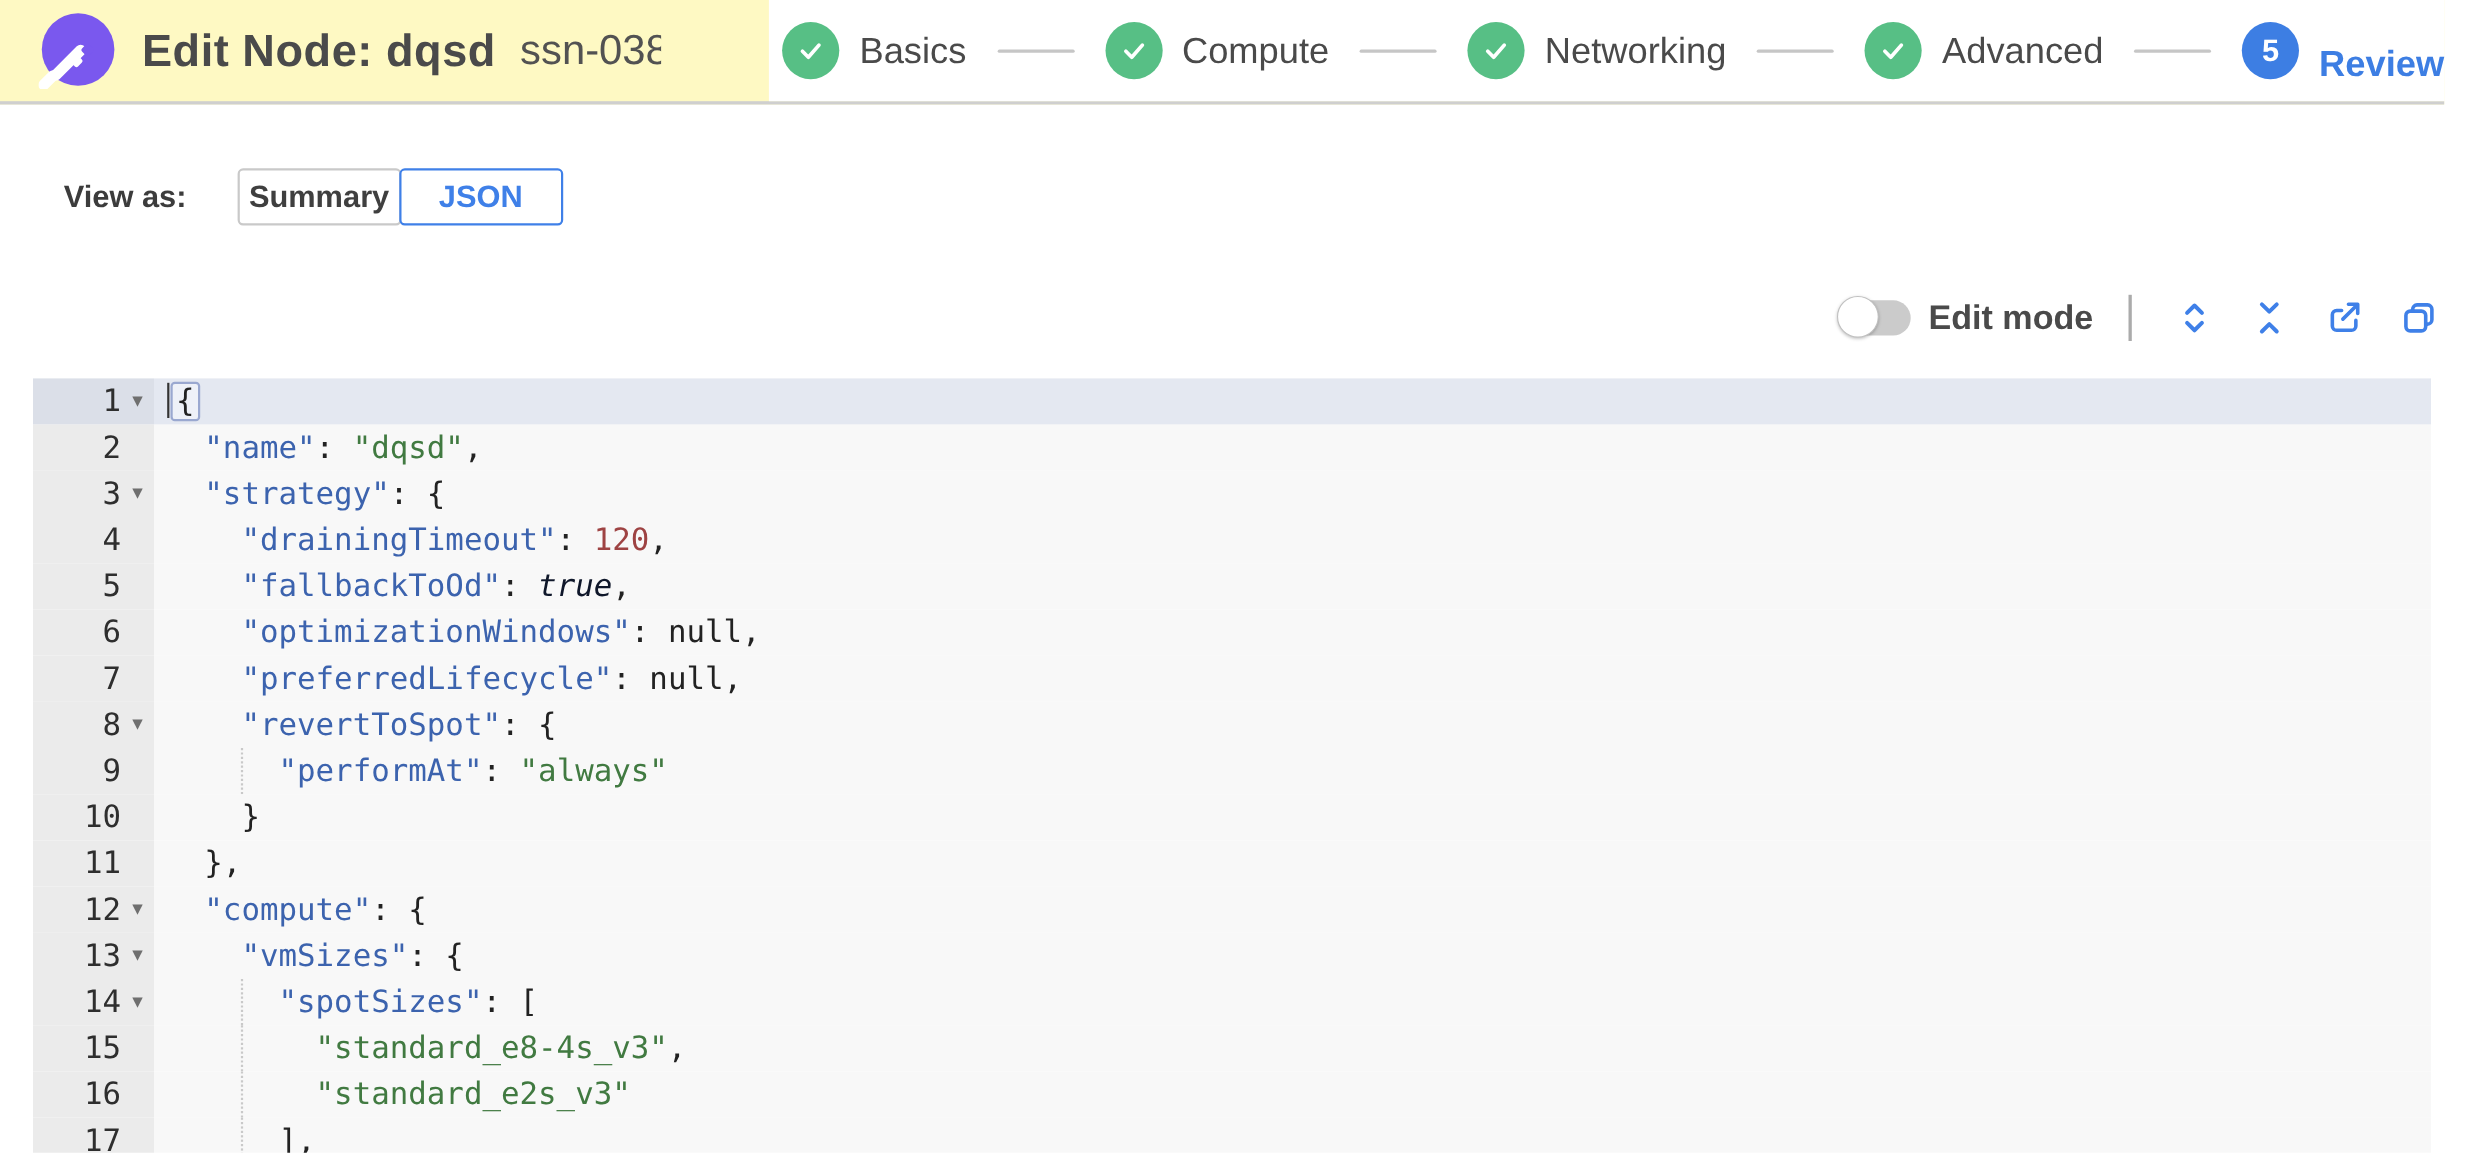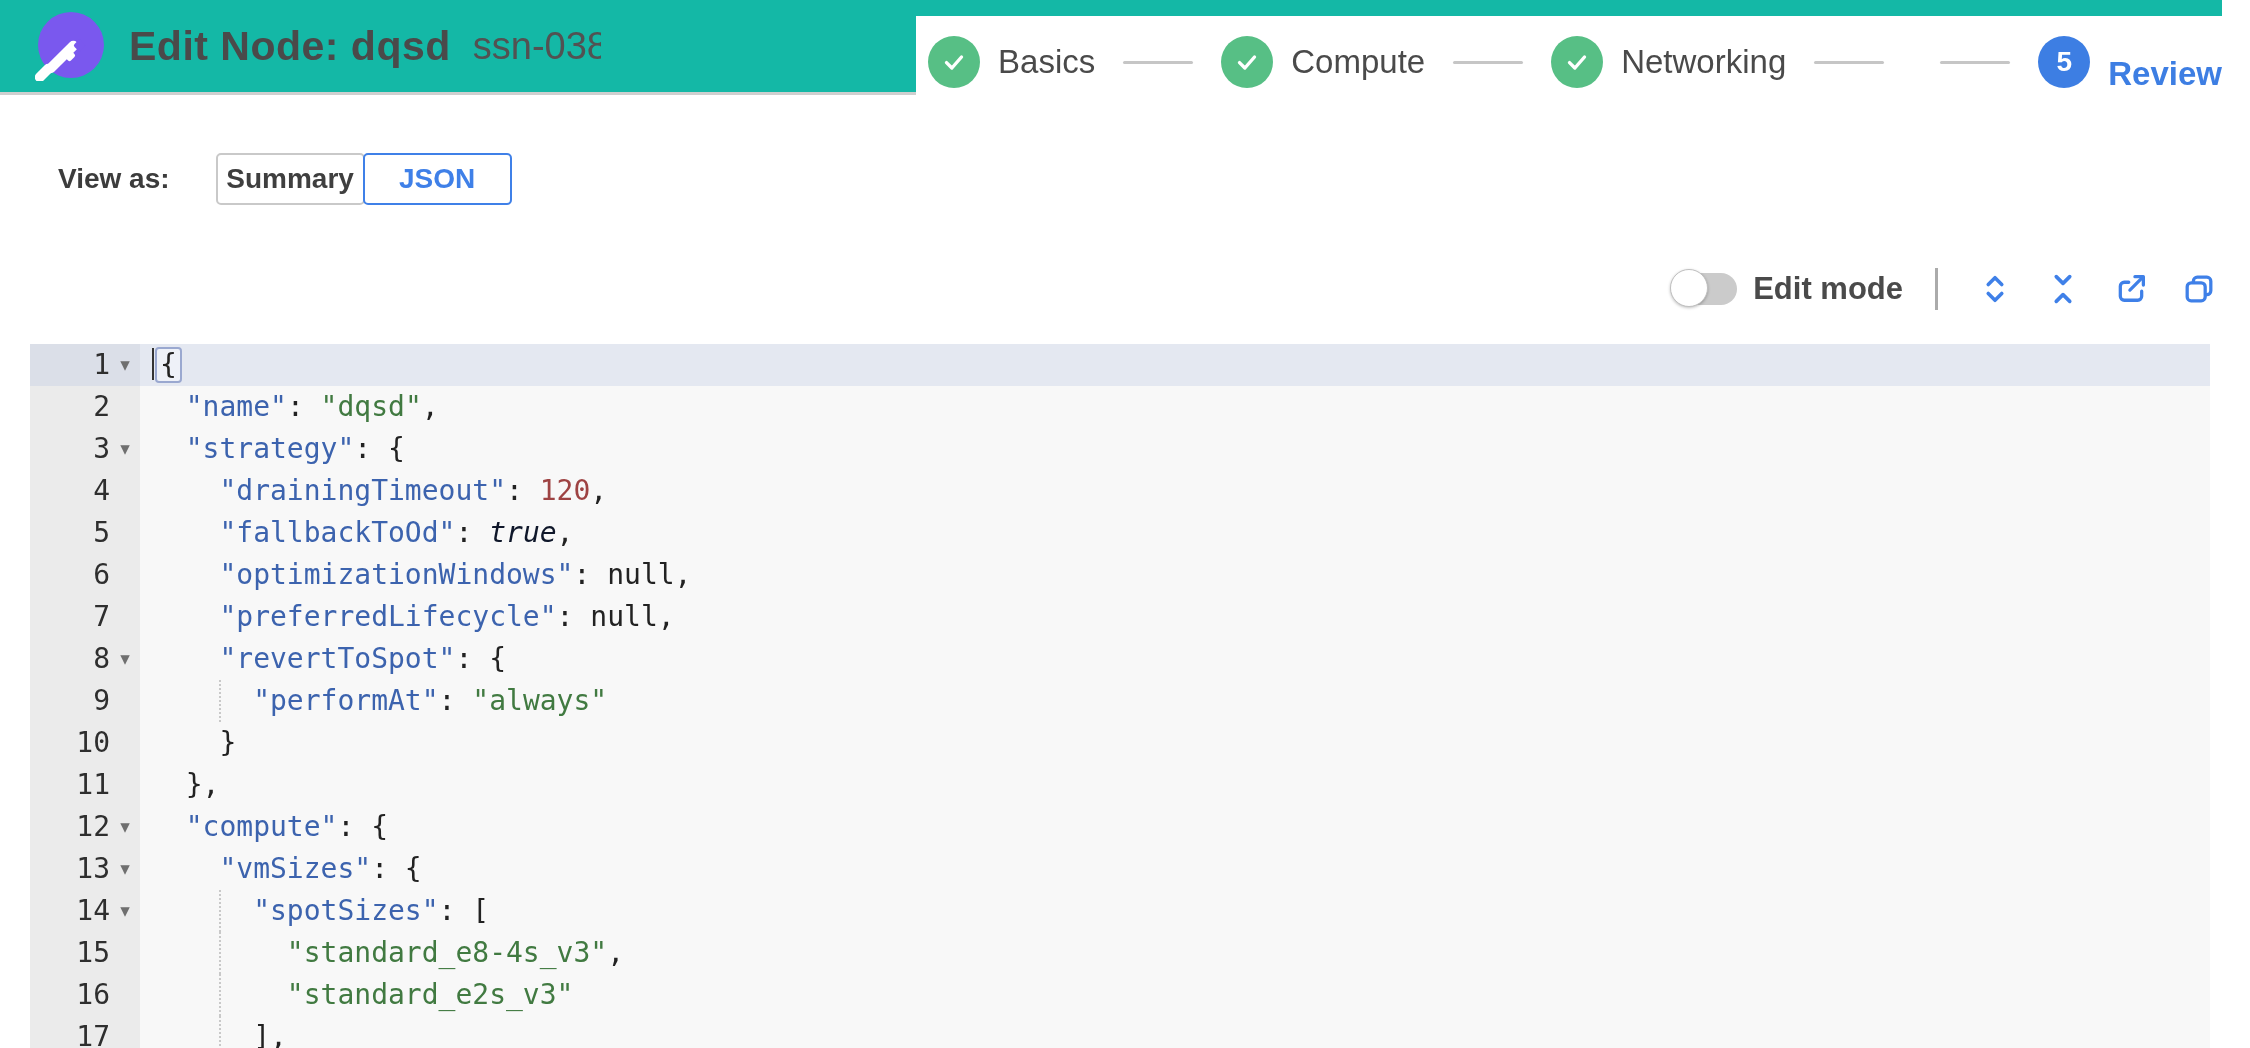--- a/index.html
+++ b/index.html
@@ -12,33 +12,33 @@
   }
 
   
   .app-header {
     height:95px;
     margin-right:28px;
     padding-left:35px;
     border-bottom:3px solid #cfcfcf;
     display:flex; align-items:center;
     position:relative;
-    background:#14b8a6;
+    background:#fef9c3;
   }
   .logo { width:70px; height:70px; flex:none; }
   .page-title {
     font-size:41px; font-weight:bold; color:#4a4a4a;
     margin:0 0 0 24px; white-space:nowrap; letter-spacing:0.5px;
   }
   .node-id {
     font-size:38px; color:#525252; margin-left:22px;
     white-space:nowrap; overflow:hidden; width:128px; flex:none;
   }
   .stepper {
-    position:absolute; right:0; top:16px; height:92px;
+    position:absolute; right:0; top:0; height:92px;
     display:flex; align-items:center; background:#fff; padding-left:12px;
   }
   .step { display:flex; align-items:center; }
   .step-circle {
     width:52px; height:52px; border-radius:50%;
     display:flex; align-items:center; justify-content:center; flex:none;
   }
   .step-circle.complete { background:#57bf85; }
   .step-circle.current  { background:#3d7ee3; color:#fff; font-size:28px; font-weight:bold; }
   .step-circle svg { width:30px; height:30px; }
@@ -158,20 +158,28 @@
       <div class="connector"></div>
       <div class="step complete">
         <div class="step-circle complete">
           <svg viewBox="0 0 24 24">
             <path d="M6 12.5 L10.3 16.8 L18 8" fill="none" stroke="#fff" stroke-width="2.7" stroke-linecap="round" stroke-linejoin="round"></path>
           </svg>
         </div>
         <span class="step-label">Networking</span>
       </div>
       <div class="connector"></div>
+      <div class="step complete">
+        <div class="step-circle complete">
+          <svg viewBox="0 0 24 24">
+            <path d="M6 12.5 L10.3 16.8 L18 8" fill="none" stroke="#fff" stroke-width="2.7" stroke-linecap="round" stroke-linejoin="round"></path>
+          </svg>
+        </div>
+        <span class="step-label">Advanced</span>
+      </div>
       <div class="connector"></div>
       <div class="step current">
         <div class="step-circle current">5</div>
         <span class="step-label">Review</span>
       </div>
     </nav>
 </header>
 
 <div class="viewas-row">
   <span class="viewas-label">View as:</span>

